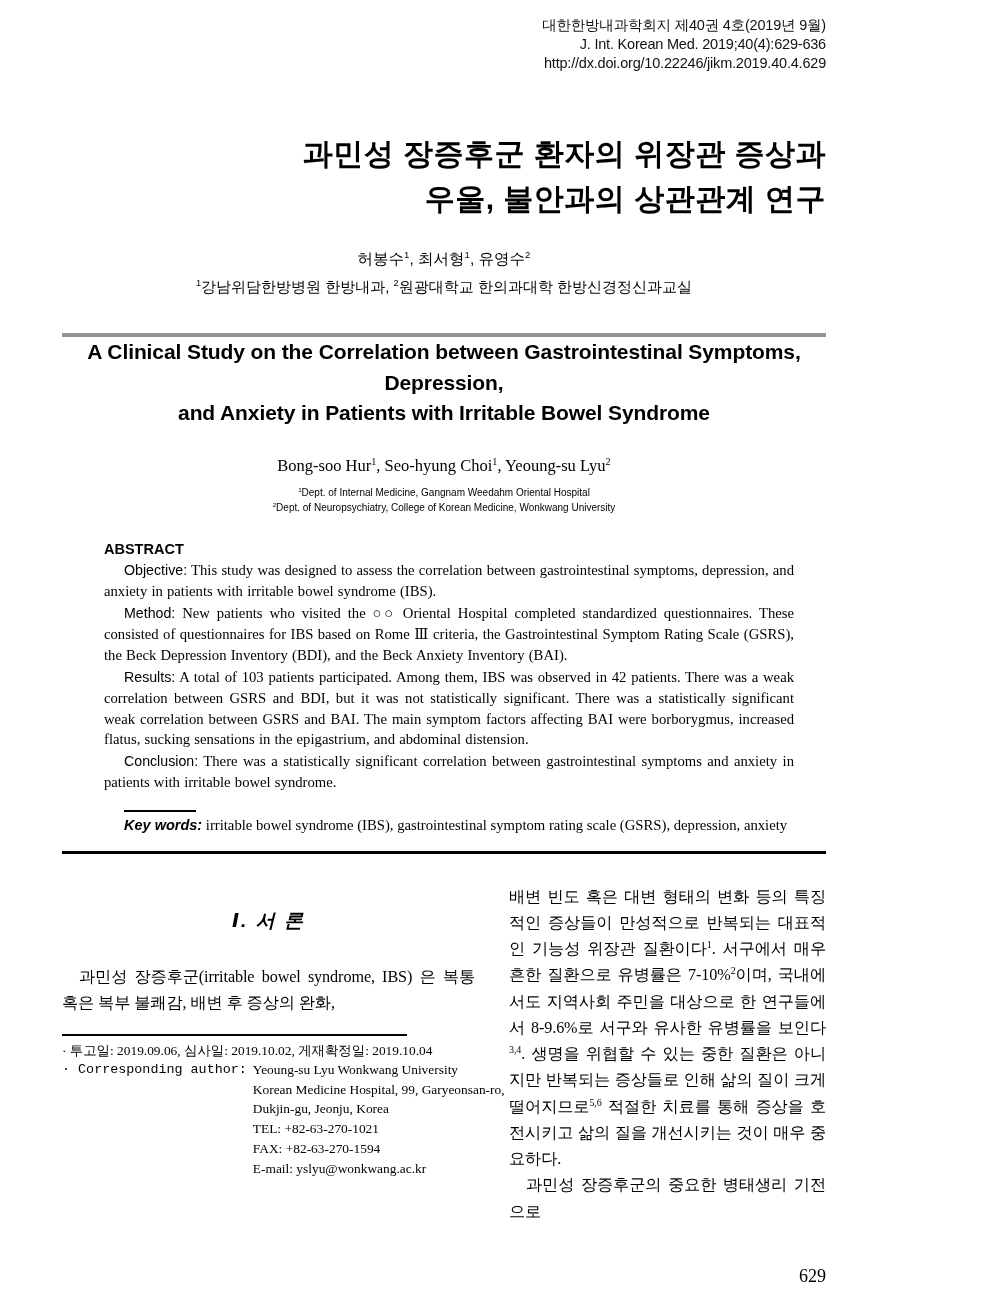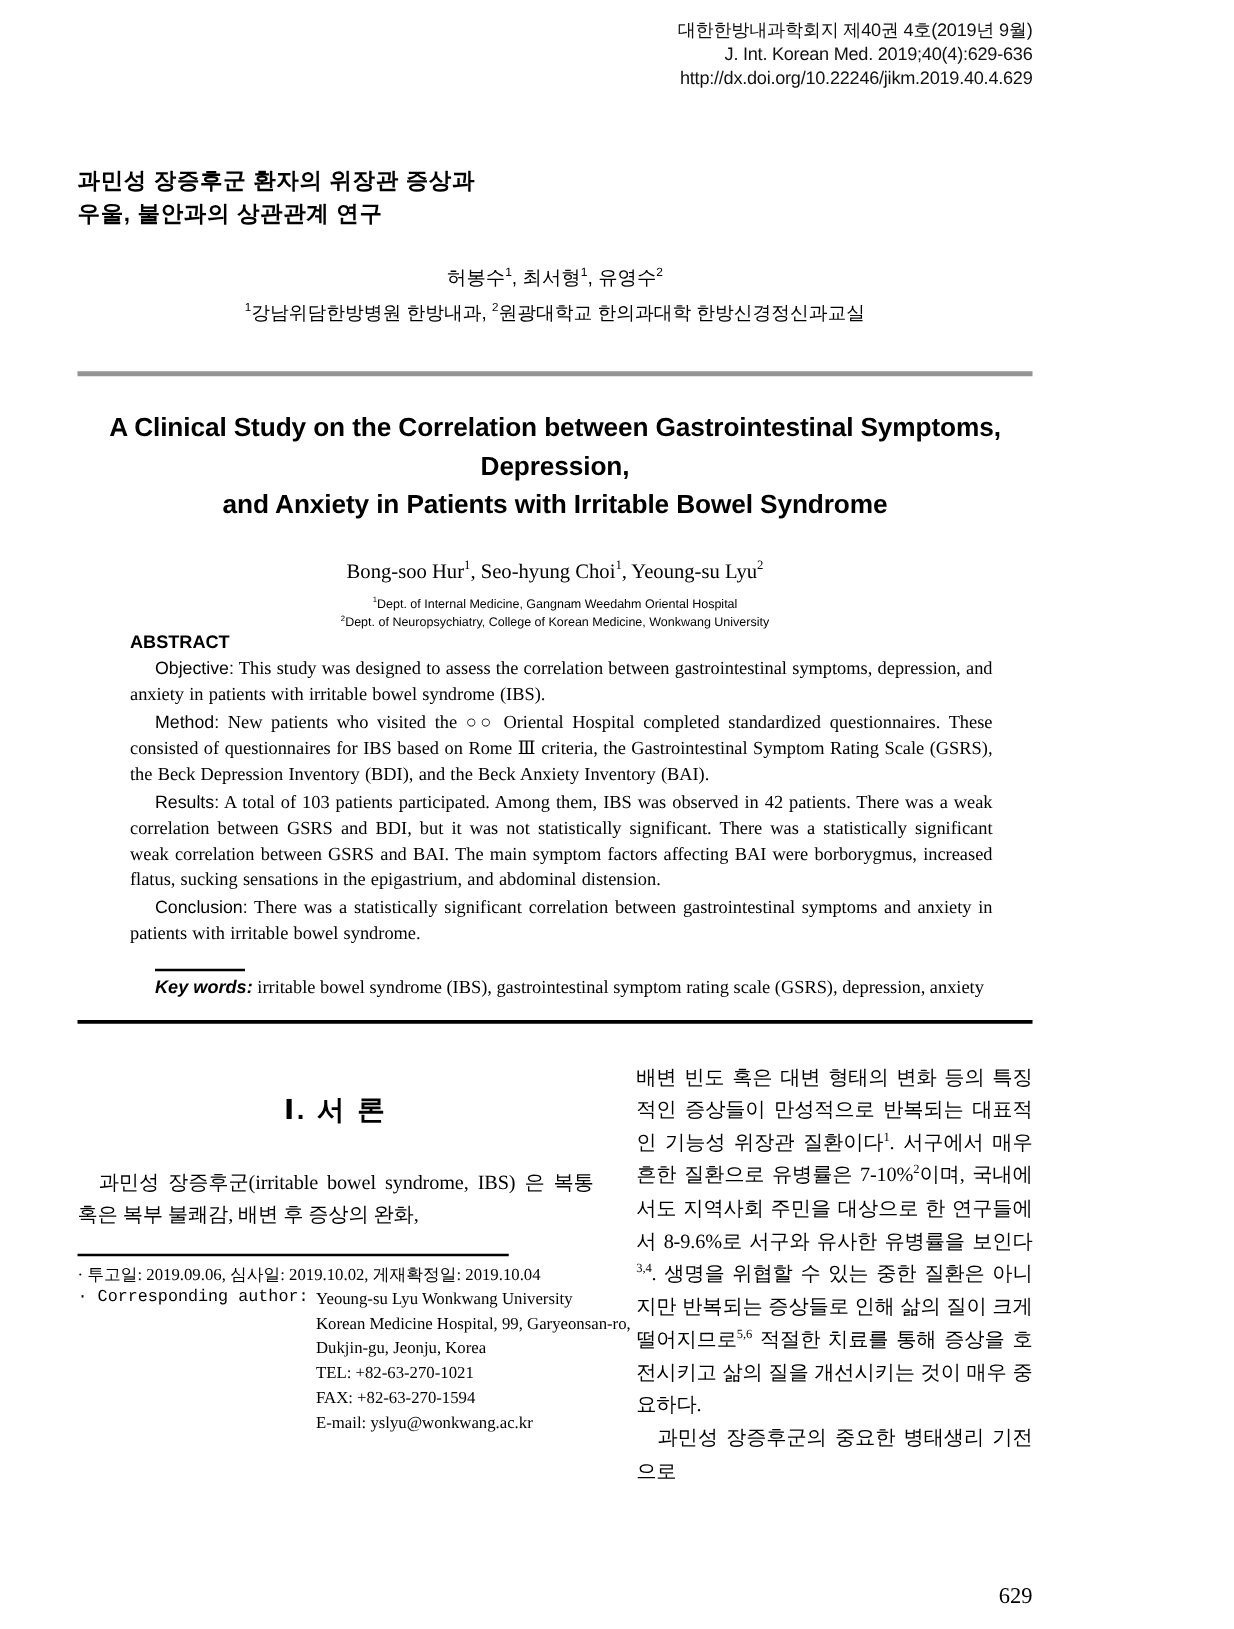--- a/index.html
+++ b/index.html
@@ -34,24 +34,24 @@
     color: #111;
   }
   .journal-head div { white-space: nowrap; }
   .jh-kr { font-size: 14.5px; }
   .jh-en { font-size: 14.5px; text-align: right; }
   .jh-doi { font-size: 14.5px; }
 
   
   .title-kr {
     margin-top: 58px;
-    text-align: left;
-    font-family: "Liberation Sans", "DejaVu Sans", sans-serif;
-    font-weight: bold;
-    font-size: 18px;
+    text-align: right;
+    font-family: "Liberation Sans", "DejaVu Sans", sans-serif;
+    font-weight: bold;
+    font-size: 30px;
     line-height: 1.5;
     letter-spacing: 0.5px;
   }
   .title-kr .l2 { display: block; }
 
   
   .authors-kr {
     margin-top: 26px;
     text-align: center;
     font-size: 15.5px;
@@ -74,21 +74,20 @@
     margin-top: 34px;
   }
   .rule-thin-black {
     height: 2.5px;
     background: #000;
     margin-top: 16px;
   }
 
   
   .title-en {
-    margin-top: 27px;
     text-align: center;
     font-family: "Liberation Sans", "DejaVu Sans", sans-serif;
     font-weight: bold;
     font-size: 21px;
     line-height: 1.45;
     letter-spacing: -0.1px;
   }
 
   .authors-en {
     margin-top: 25px;
@@ -99,20 +98,21 @@
   .affil-en {
     text-align: center;
     font-size: 10px;
     font-family: "Liberation Sans", "DejaVu Sans", sans-serif;
     line-height: 1.5;
     margin-top: 7px;
   }
 
   
   .abstract-wrap {
+    margin-top: 26px;
     padding: 0 32px 0 42px;
   }
   .abstract-label {
     font-family: "Liberation Sans", "DejaVu Sans", sans-serif;
     font-weight: bold;
     font-size: 14.5px;
     margin-bottom: 3px;
   }
   .abs-p {
     font-size: 14.7px;
@@ -152,24 +152,25 @@
     display: flex;
     margin-top: 30px;
     gap: 34px;
   }
   .col { width: 413px; position: relative; }
 
   .sec-head {
     text-align: center;
     font-family: "Liberation Sans", "DejaVu Sans", sans-serif;
     font-weight: bold;
-    font-size: 22px;
+    font-size: 19px;
     letter-spacing: 2px;
     margin-top: 24px;
     margin-bottom: 30px;
+    font-style: italic;
   }
   .kpara {
     font-size: 16.2px;
     line-height: 1.62;
     text-align: justify;
     text-indent: 17px;
     margin: 0;
     letter-spacing: -0.1px;
   }
   .kpara.noindent { text-indent: 0; }

